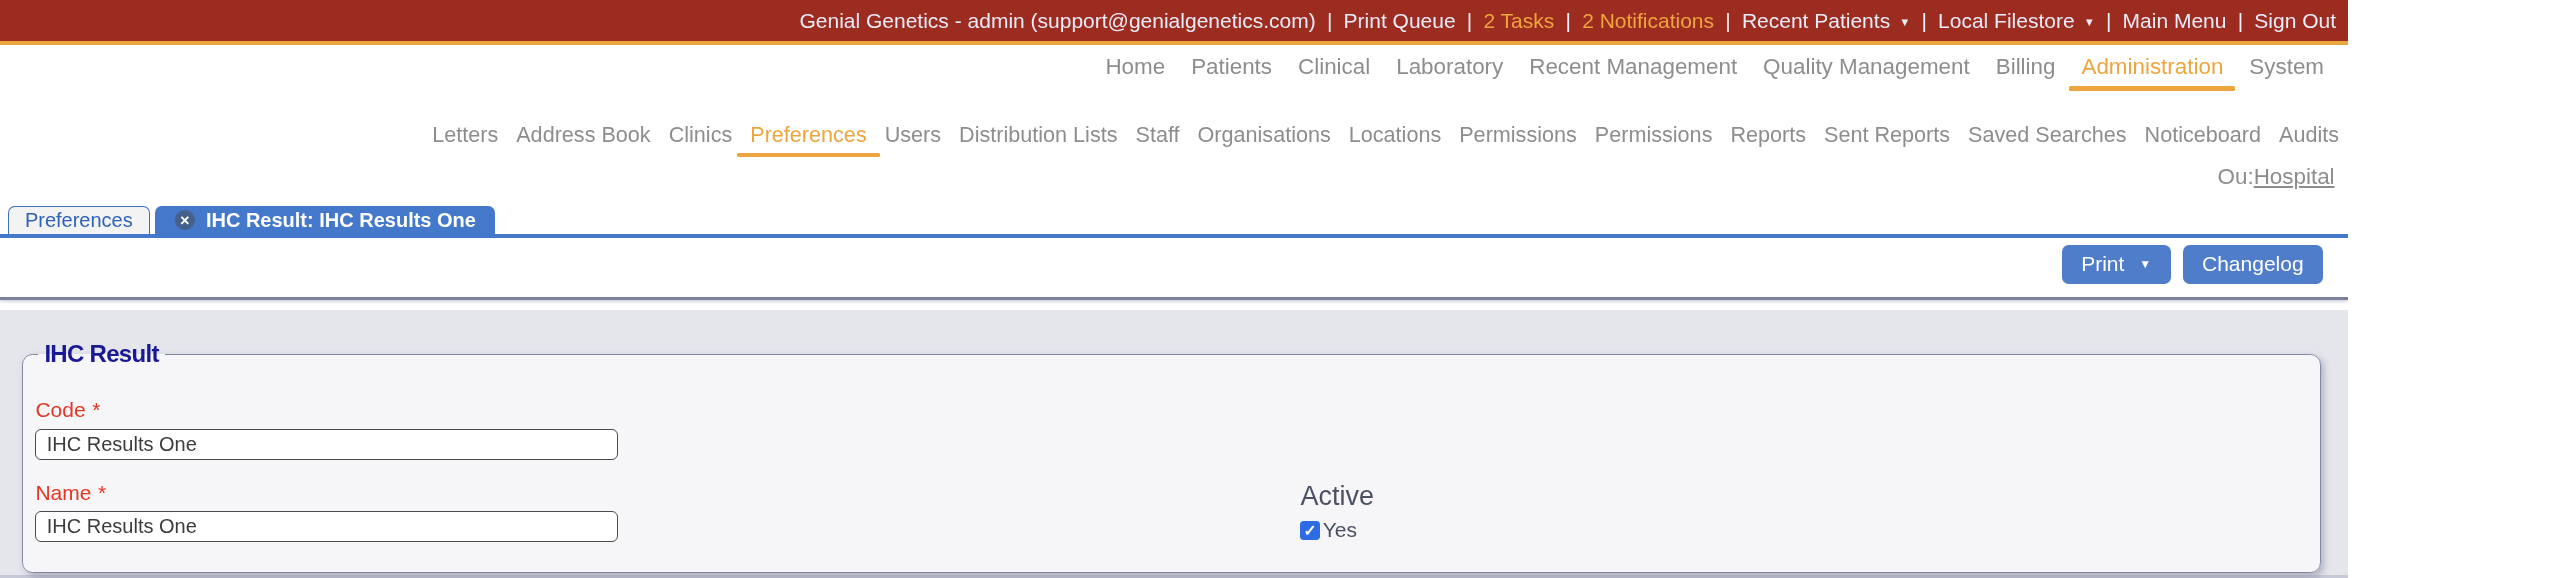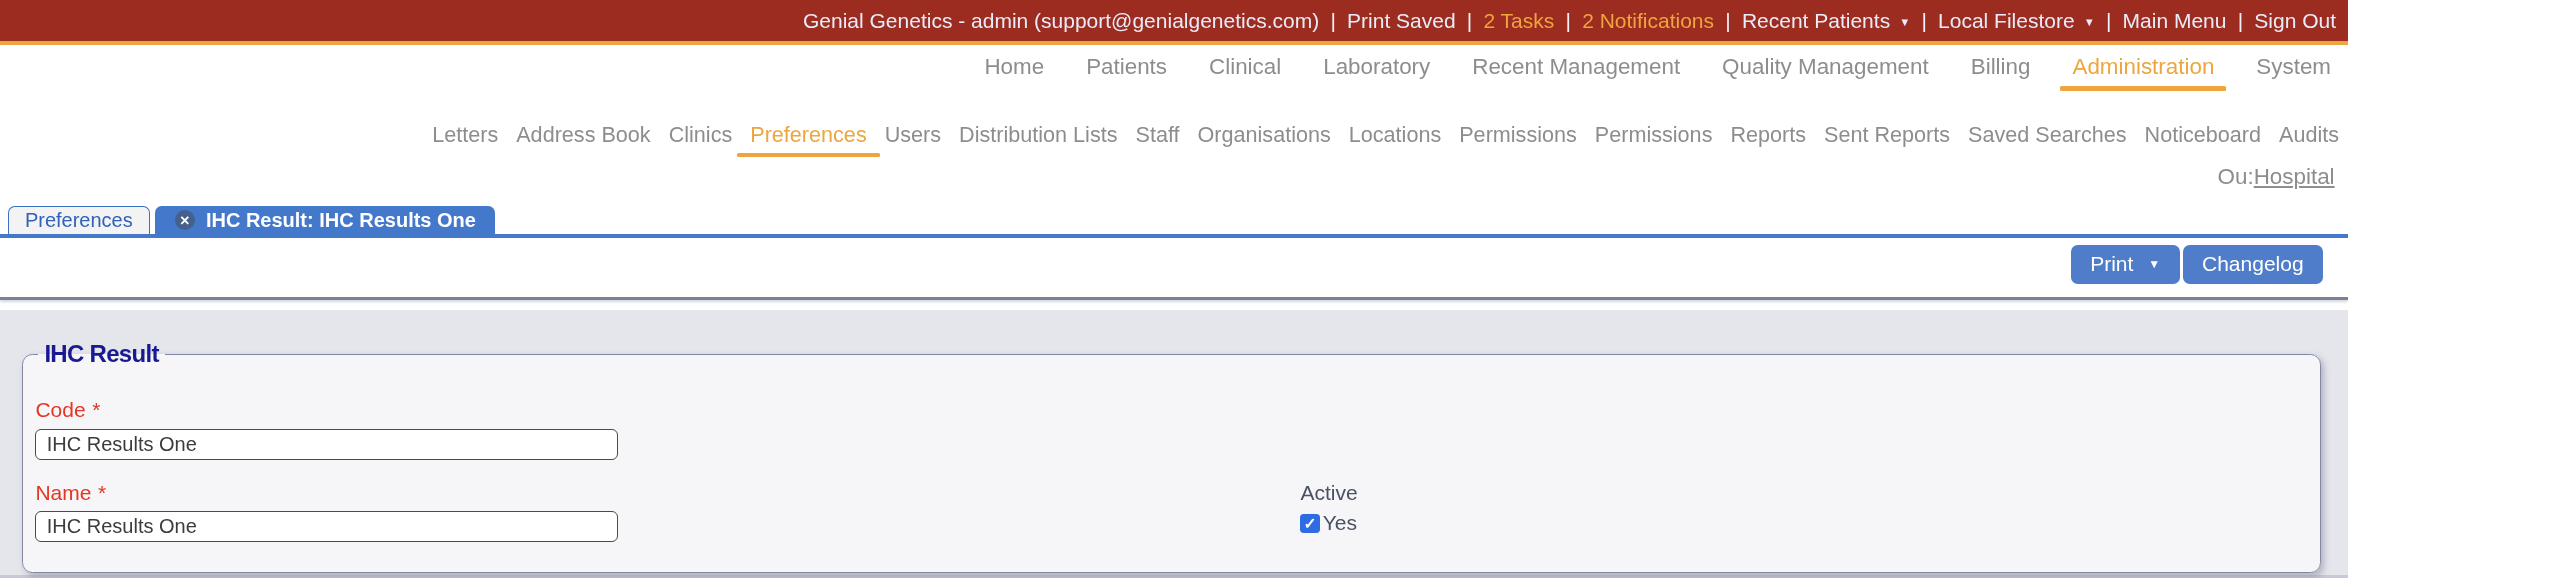--- a/index.html
+++ b/index.html
@@ -16,21 +16,21 @@
   .tb-item.static{cursor:default;}
   .tb-sep{color:#f0f2fa;font-size:21px;margin:0 11.2px;}
   .tb-caret{font-size:11.2px;margin-left:9px;vertical-align:middle;}
 
   
   .header{height:161px;background:#fff;position:relative;}
   .logo{position:absolute;left:18px;top:12px;font-size:83px;line-height:1.0;
         font-weight:bold;font-style:italic;letter-spacing:-3.7px;
         color:var(--logo-navy,#1e3a6d);cursor:pointer;}
   .nav{position:absolute;display:flex;align-items:center;color:var(--nav-gray,#8d8d8d);}
-  .nav-primary{right:17px;top:9px;gap:42px;font-size:22.4px;}
+  .nav-primary{right:24px;top:9px;gap:26px;font-size:22.4px;}
   .nav-secondary{right:9px;top:77px;gap:18px;font-size:21.6px;}
   .nav-item{position:relative;white-space:nowrap;cursor:pointer;}
   .nav-item.active{color:var(--accent-orange,#eda63f);}
   .nav-primary .nav-item.active::after{content:"";position:absolute;left:-12px;right:-12px;
         bottom:-11.2px;height:5.2px;background:var(--accent-orange,#eda63f);border-radius:1.5px;}
   .nav-secondary .nav-item.active::after{content:"";position:absolute;left:-13.4px;right:-13.4px;
         bottom:-9px;height:4.5px;background:var(--accent-orange,#eda63f);border-radius:1.5px;}
   .ou-row{position:absolute;right:13.4px;top:119px;font-size:22.4px;
           color:var(--nav-gray,#8d8d8d);}
   .ou-link{text-decoration:underline;cursor:pointer;color:var(--nav-gray,#8d8d8d);}
@@ -42,21 +42,21 @@
        font-size:20px;box-sizing:border-box;cursor:pointer;white-space:nowrap;}
   .tab.inactive{background:#f3f3f4;border:1.5px solid #3a6fc0;border-bottom:none;
        color:var(--tab-text-blue,#2f62b8);}
   .tab.active{background:var(--tab-blue,#4478ca);color:#fff;font-weight:bold;gap:11.2px;padding:0 19.4px;}
   .tab-close{width:20px;height:20px;border-radius:50%;background:#45608a;
        display:flex;align-items:center;justify-content:center;
        font-size:12.7px;font-weight:bold;color:#fff;flex:0 0 auto;cursor:pointer;}
 
   
   .actions{height:59px;background:#fff;position:relative;}
-  .btn-group{position:absolute;right:25px;top:6.7px;display:flex;gap:3px;}
+  .btn-group{position:absolute;right:25px;top:6.7px;display:flex;gap:12px;}
   .btn{display:flex;align-items:center;height:39px;padding:0 19.4px;
        background:var(--button-blue,#4f7dc9);color:#fff;border:none;border-radius:6.7px;
        font-size:21px;font-family:inherit;cursor:pointer;}
   .btn-caret{font-size:12px;margin-left:15px;}
 
   
   .divider{height:3px;background:var(--divider,#7b809b);box-shadow:0 1.5px 3px rgba(40,45,70,.25);}
   .content{height:265px;background:var(--panel-bg,#e5e6ec);position:relative;margin-top:10px;}
   fieldset.panel{position:absolute;left:22.4px;right:27px;top:30px;bottom:2.2px;
        border:1.5px solid var(--fieldset-border,#8287a2);border-radius:10.4px;
@@ -64,39 +64,39 @@
        box-sizing:border-box;box-shadow:3px 3.7px 6px rgba(100,105,130,.4);}
   legend.panel-legend{font-size:24px;font-weight:bold;color:var(--legend-navy,#191994);
        padding:0 6px;margin-left:3px;letter-spacing:-0.7px;}
   .field-label{font-size:21px;color:var(--label-red,#e53524);margin-bottom:6.7px;
        display:flex;gap:6.7px;align-items:baseline;}
   .text-input{width:583px;height:31px;border:1.5px solid var(--input-border,#4a4a4a);
        border-radius:6px;font-size:20px;color:var(--input-text,#3c3c3c);
        padding:0 10.4px;background:#fff;box-sizing:border-box;font-family:inherit;}
   .row2{display:flex;margin-top:21px;align-items:flex-start;}
   .active-group{margin-left:682px;}
-  .active-label{font-size:21px;color:var(--slate-text,#4b5065);margin-bottom:6.7px;}
+  .active-label{font-size:27px;color:var(--slate-text,#4b5065);margin-bottom:6.7px;}
   .checkbox-row{display:flex;align-items:center;gap:3px;}
   .checkbox{width:19.4px;height:19.4px;border-radius:3.7px;background:var(--checkbox-blue,#2e6ce3);
        display:flex;align-items:center;justify-content:center;color:#fff;
        font-size:15.7px;font-weight:bold;cursor:pointer;}
   .checkbox-label{font-size:21px;color:var(--slate-text,#4b5065);}
 
   .page-bottom{height:12px;background:var(--bottom-strip,#c7c9d7);}
 </style>
 </head>
 <body>
 
 <div class="page">
 
   <div class="topbar">
     <div class="tb-menu" style="display:flex;align-items:center;">
         <span class="tb-item static">Genial Genetics - admin (support@genialgenetics.com)</span>
         <span class="tb-sep">|</span>
-        <span class="tb-item">Print Saved</span>
+        <span class="tb-item">Print Queue</span>
         <span class="tb-sep">|</span>
         <span class="tb-item accent">2 Tasks</span>
         <span class="tb-sep">|</span>
         <span class="tb-item accent">2 Notifications</span>
         <span class="tb-sep">|</span>
         <span class="tb-item">Recent Patients<span class="tb-caret">▼</span></span>
         <span class="tb-sep">|</span>
         <span class="tb-item">Local Filestore<span class="tb-caret">▼</span></span>
         <span class="tb-sep">|</span>
         <span class="tb-item">Main Menu</span>

